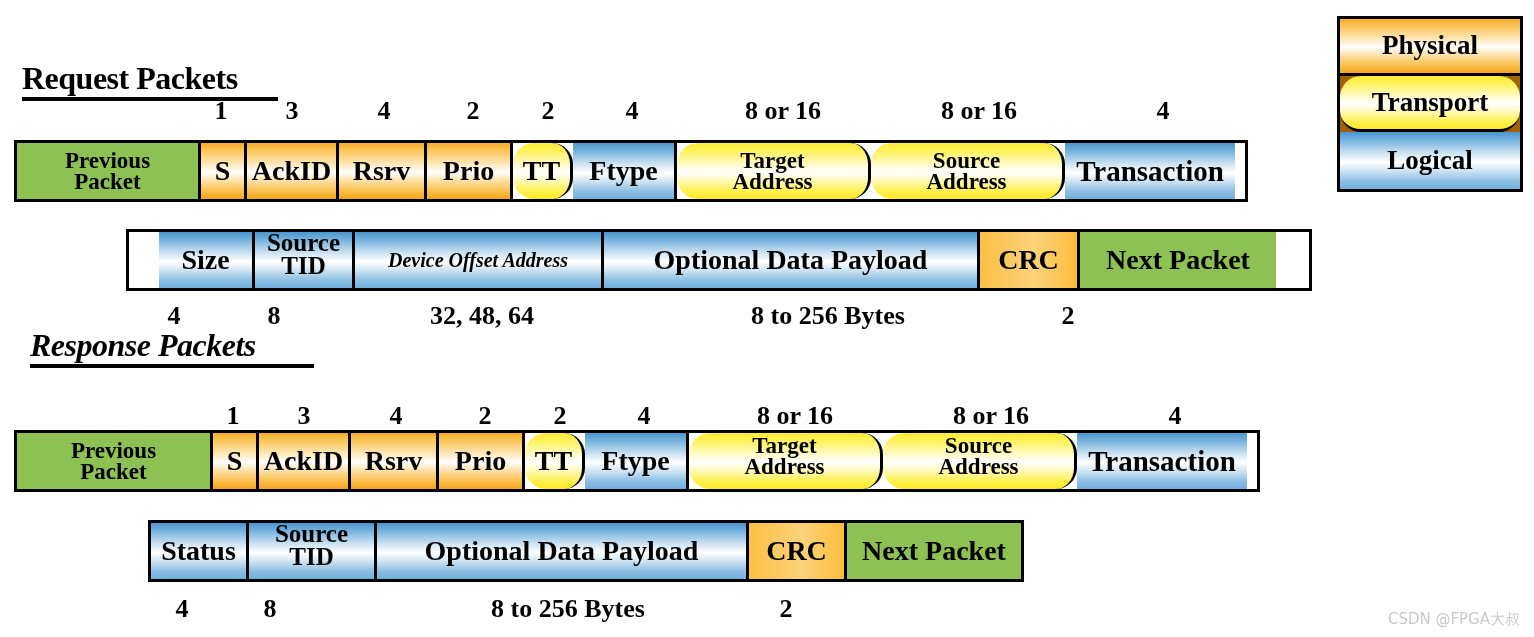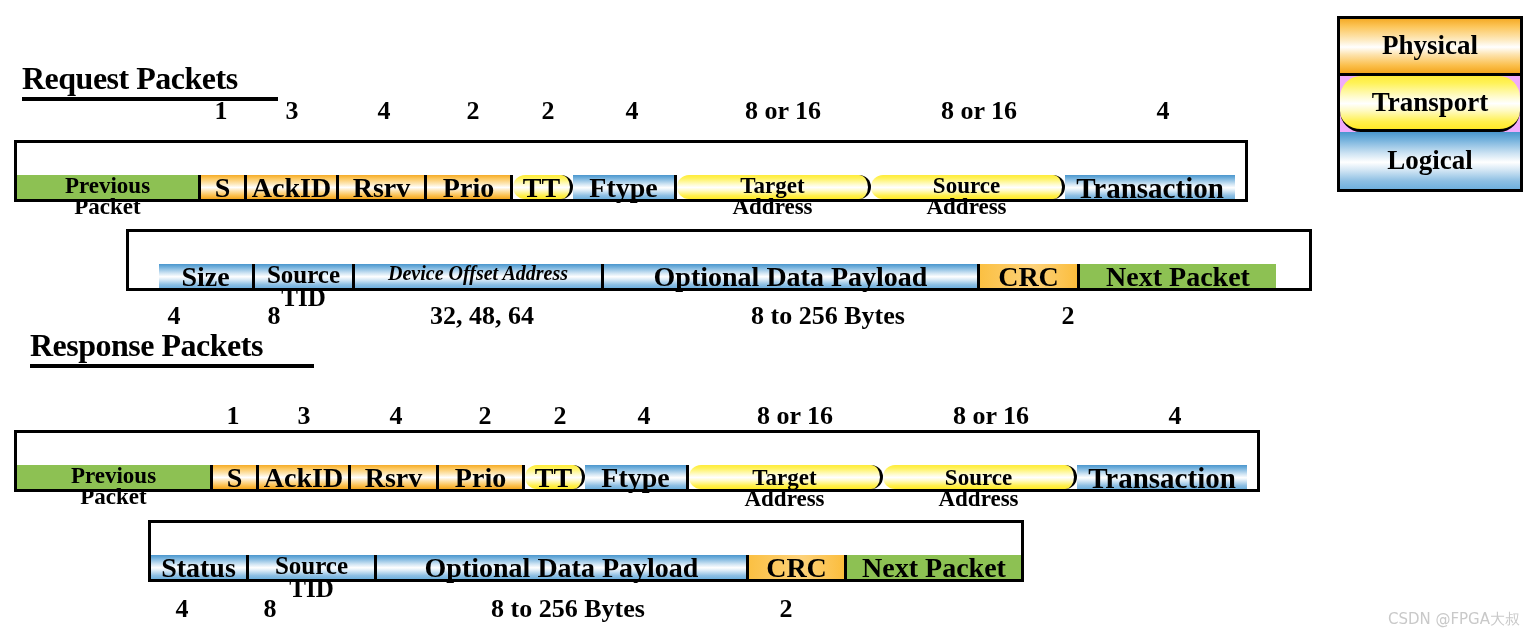--- a/index.html
+++ b/index.html
@@ -33,63 +33,62 @@
     position: absolute;
     display: flex;
     box-sizing: border-box;
     border: 3px solid #000;
     background: #fff;
   }
   .field {
     box-sizing: border-box;
     border-right: 3px solid #000;
     display: flex;
-    align-items: flex-start;
+    align-items: center;
     justify-content: center;
     text-align: center;
     font-weight: bold;
     color: #000;
     overflow: visible;
     position: relative;
-    margin-top: 32px;
   }
   .field:last-child { border-right: none; }
 
   .field .lbl {
     white-space: pre-line;
     line-height: 0.92;
     display: block;
   }
 
   
   .phys  { background: linear-gradient(to bottom, #f5ab27 0%, #fcc65a 14%, #fde9bd 38%, #ffffff 52%, #fde3ad 66%, #fbbf4c 86%, #f3a51d 100%); }
   .trans { background: linear-gradient(to bottom, #ffeb3a 0%, #fff257 13%, #fffbc8 38%, #ffffff 52%, #fffac0 66%, #fff04e 86%, #ffe926 100%); border-radius: 21px; }
   .logic { background: linear-gradient(to bottom, #4a96cd 0%, #72b0dc 13%, #cfe4f3 38%, #ffffff 53%, #d6e8f5 66%, #8dbfe3 86%, #6fb0de 100%); }
   .green  { background: #8cc152; background: #8dc153; }
-  .orange-solid { background: #fbc14c; background: linear-gradient(to right,#fbc043 0%,#fdd27a 55%,#fbbd3d 100%); text-decoration: underline; }
+  .orange-solid { background: #fbc14c; background: linear-gradient(to right,#fbc043 0%,#fdd27a 55%,#fbbd3d 100%); }
 
   
   .size-lbl {
     position: absolute;
     font-weight: bold;
     font-size: 26px;
     text-align: center;
     white-space: nowrap;
     line-height: 1;
     color: #000;
   }
 
   
   .legend {
     position: absolute;
     box-sizing: border-box;
     border: 3px solid #000;
     display: flex;
     flex-direction: column;
-    background: #f0abfc;
+    background: #a16207;
   }
   .legend-item {
     box-sizing: border-box;
     border-bottom: 3px solid #000;
     display: flex;
     align-items: center;
     justify-content: center;
     font-weight: bold;
     font-size: 27px;
     color: #000;
@@ -191,21 +190,21 @@
     <span class="lbl">Next Packet</span>
   </div>
 </div>
 
 <div class="size-lbl" style="left:126px; top:303px; width:96px;">4</div>
 <div class="size-lbl" style="left:224px; top:303px; width:100px;">8</div>
 <div class="size-lbl" style="left:326px; top:303px; width:312px;">32, 48, 64</div>
 <div class="size-lbl" style="left:640px; top:303px; width:376px;">8 to 256 Bytes</div>
 <div class="size-lbl" style="left:1018px; top:303px; width:100px;">2</div>
 
-<div class="section-title" style="left:30px; top:329px; width:284px;">Response Packets</div>
+<div class="section-title" style="left:30px; top:329px; width:284px;font-style:italic;">Response Packets</div>
 
 <div class="size-lbl" style="left:210px; top:403px; width:46px;">1</div>
 <div class="size-lbl" style="left:258px; top:403px; width:92px;">3</div>
 <div class="size-lbl" style="left:352px; top:403px; width:88px;">4</div>
 <div class="size-lbl" style="left:442px; top:403px; width:86px;">2</div>
 <div class="size-lbl" style="left:530px; top:403px; width:60px;">2</div>
 <div class="size-lbl" style="left:592px; top:403px; width:104px;">4</div>
 <div class="size-lbl" style="left:698px; top:403px; width:194px;">8 or 16</div>
 <div class="size-lbl" style="left:894px; top:403px; width:194px;">8 or 16</div>
 <div class="size-lbl" style="left:1090px; top:403px; width:170px;">4</div>

